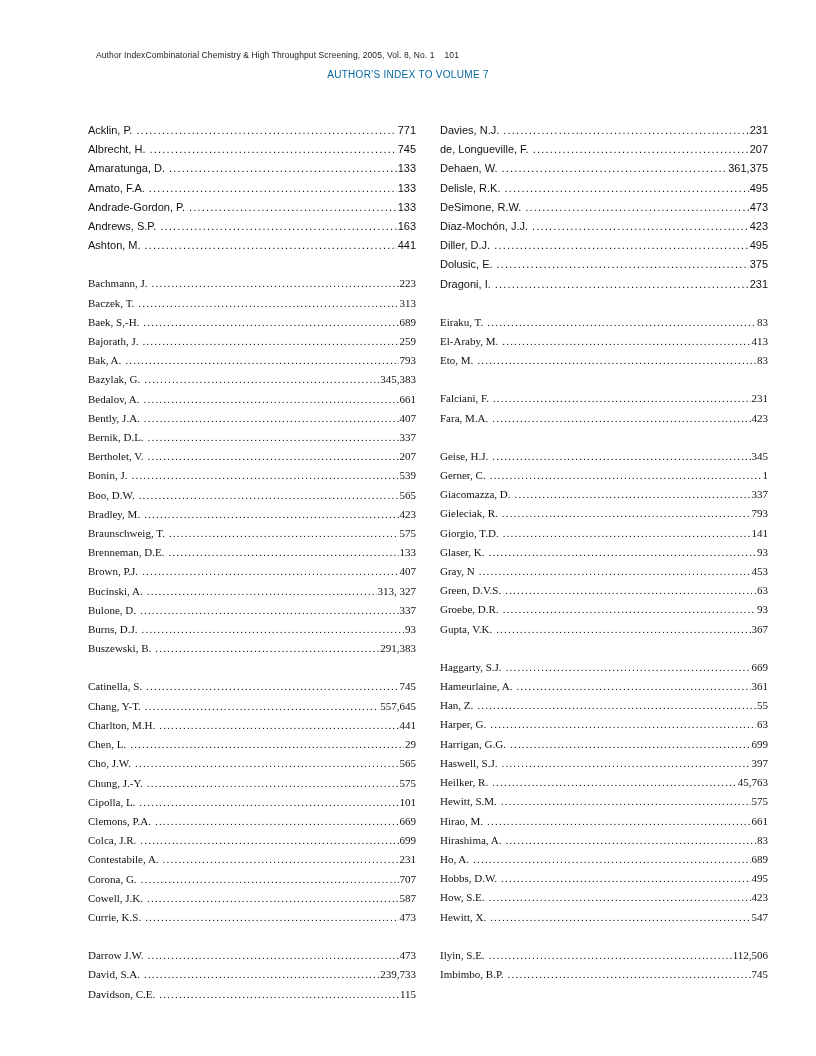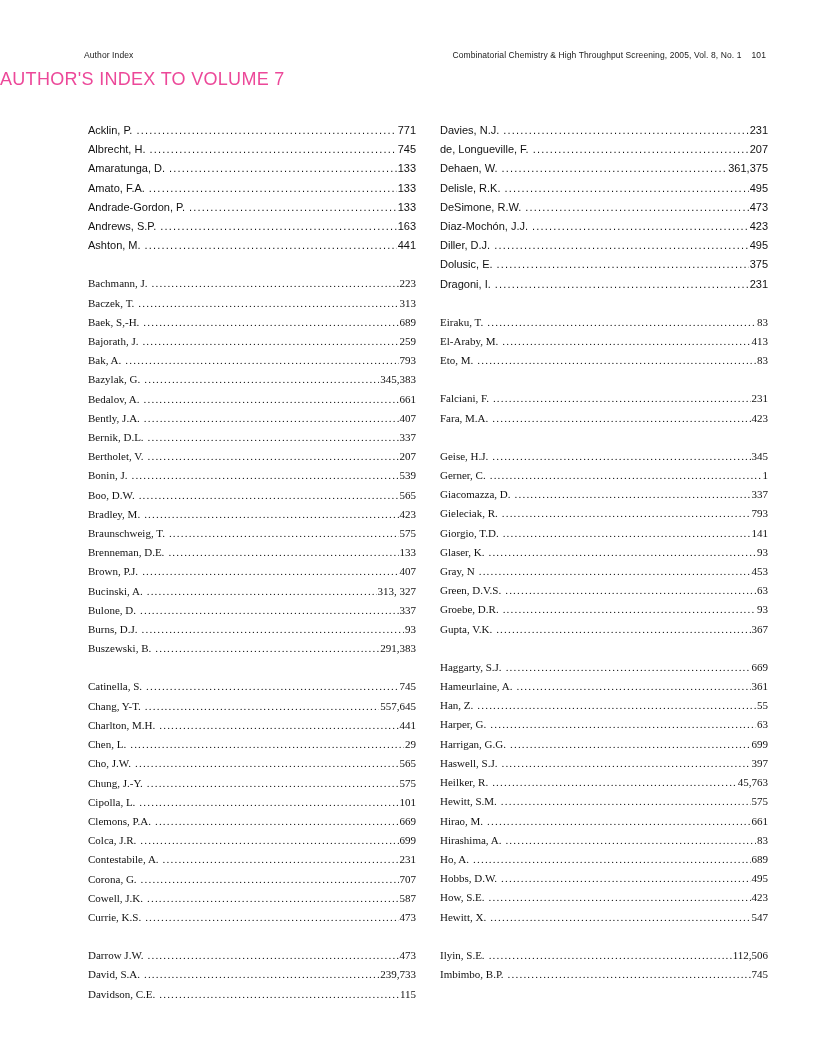--- a/index.html
+++ b/index.html
@@ -9,40 +9,40 @@
     height: 1056px;
     margin: 0 auto;
     background: #ffffff;
     color: #111111;
     font-family: "Liberation Sans", "DejaVu Sans", sans-serif;
     overflow: hidden;
   }
   .running-head {
     position: absolute;
     top: 50px;
-    left: 84px;
+    left: 96px;
     right: 50px;
     display: flex;
-    justify-content: space-between;
+    justify-content: flex-start;
     align-items: baseline;
     font-size: 8.5px;
     letter-spacing: 0.1px;
     color: #1a1a1a;
   }
   .running-head .right { white-space: nowrap; }
   .running-head .page-num { margin-left: 10px; }
   .doc-title {
     position: absolute;
     top: 69px;
     left: 0;
     width: 100%;
-    text-align: left;
-    font-size: 18px;
+    text-align: center;
+    font-size: 10px;
     letter-spacing: 0.3px;
-    color: #ec4899;
+    color: #0369a1;
   }
   .columns {
     position: absolute;
     top: 121px;
     left: 88px;
     right: 48px;
     display: flex;
     gap: 24px;
   }
   .column { flex: 1; min-width: 0; text-align: right; }

